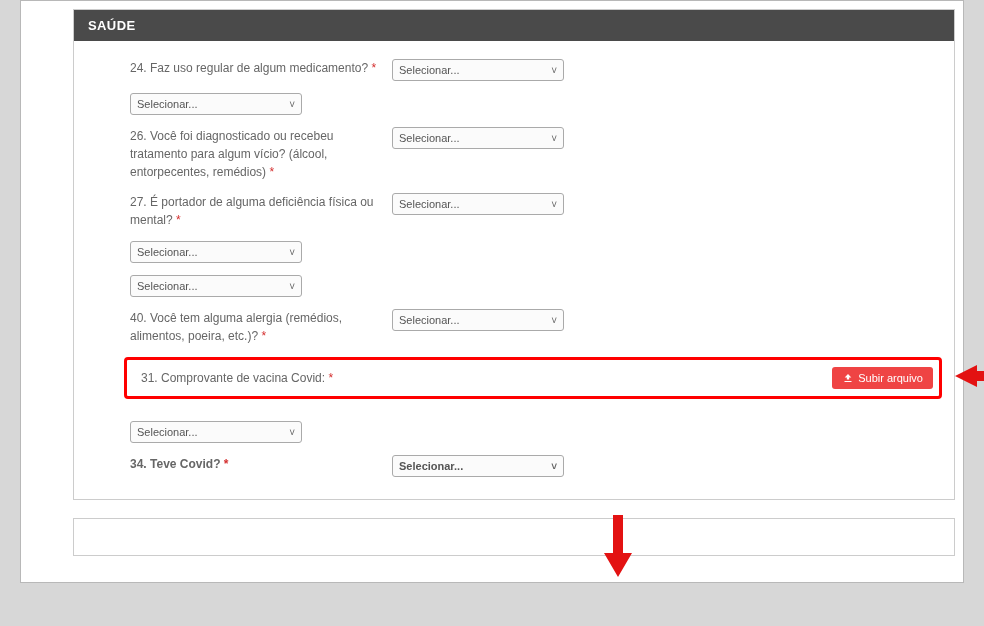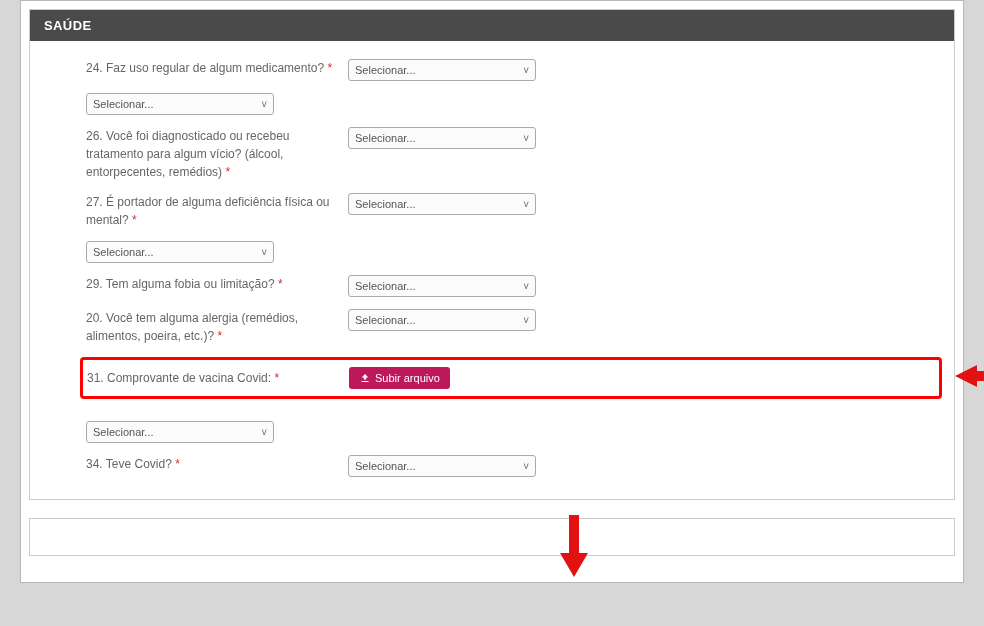--- a/index.html
+++ b/index.html
@@ -18,81 +18,83 @@
     }
     .outer-panel {
       background: #ffffff;
       border: 1px solid #b8b8b8;
       padding: 8px;
     }
     .section-card {
       border: 1px solid #cccccc;
       margin-bottom: 18px;
       background: #ffffff;
+      margin-left: 44px;
     }
     .section-header {
       background: #4a4a4a;
       color: #ffffff;
       font-weight: bold;
       font-size: 13px;
       padding: 8px 14px;
       letter-spacing: 0.4px;
     }
     .section-body {
       padding: 18px 18px 18px 56px;
     }
     .form-row {
       display: flex;
       align-items: flex-start;
       margin-bottom: 12px;
     }
     .form-row.highlighted {
       border: 3px solid #ff0000;
       border-radius: 4px;
-      padding: 7px 6px 7px 4px;
+      padding: 7px 6px 7px 14px;
       margin-left: -6px;
       margin-right: -6px;
       position: relative;
+      justify-content: space-between;
     }
     .label-col {
       width: 262px;
       padding-right: 14px;
       color: #666666;
       font-size: 12px;
       line-height: 1.5;
     }
     .label-col .req {
       color: #d42f2f;
     }
     .control-col {
       flex: 0 0 auto;
     }
     .select-like {
-      width: 188px;
+      width: 172px;
       height: 22px;
       border: 1px solid #aaaaaa;
       border-radius: 3px;
       font-size: 11px;
       color: #555555;
       background: #fbfbfb;
       padding: 0 6px;
       display: flex;
       align-items: center;
       justify-content: space-between;
       cursor: pointer;
     }
     .select-chevron {
       font-size: 10px;
       color: #666666;
     }
     .upload-btn {
       display: inline-flex;
       align-items: center;
       gap: 4px;
-      background: #be185d;
+      background: #ef4444;
       color: #ffffff;
       border: none;
       border-radius: 3px;
       padding: 5px 10px;
       font-size: 11px;
       cursor: pointer;
     }
     .upload-btn svg { width: 12px; height: 12px; fill: #ffffff; }
     .text-input {
       width: 160px;
@@ -162,31 +164,30 @@
         <div class="form-row">
           <div class="control-col">
             <div class="select-like">
                 <span>Selecionar...</span>
                 <span class="select-chevron">˅</span>
               </div>
           </div>
         </div>
 
         <div class="form-row">
-          <div class="label-col"><span>29. Tem alguma fobia ou limitação?</span> <span class="req">*</span></div>
-          <div class="control-col">
-            <div class="select-like">
-                <span>Selecionar...</span>
-                <span class="select-chevron">˅</span>
-              </div>
-          </div>
-        </div>
-
-        <div class="form-row">
-          <div class="label-col"><span>20. Você tem alguma alergia (remédios, alimentos, poeira, etc.)?</span> <span class="req">*</span></div>
+          <div class="control-col">
+            <div class="select-like">
+                <span>Selecionar...</span>
+                <span class="select-chevron">˅</span>
+              </div>
+          </div>
+        </div>
+
+        <div class="form-row">
+          <div class="label-col"><span>40. Você tem alguma alergia (remédios, alimentos, poeira, etc.)?</span> <span class="req">*</span></div>
           <div class="control-col">
             <div class="select-like">
                 <span>Selecionar...</span>
                 <span class="select-chevron">˅</span>
               </div>
           </div>
         </div>
 
         <div class="form-row highlighted" style="align-items:center;">
           <div class="label-col"><span>31. Comprovante de vacina Covid:</span> <span class="req">*</span></div>
@@ -210,21 +211,21 @@
 
         <div class="form-row">
           <div class="control-col">
             <div class="select-like">
                 <span>Selecionar...</span>
                 <span class="select-chevron">˅</span>
               </div>
           </div>
         </div>
 
-        <div class="form-row" style="margin-bottom:4px;">
+        <div class="form-row" style="margin-bottom:4px;font-weight:bold;">
           <div class="label-col"><span>34. Teve Covid?</span> <span class="req">*</span></div>
           <div class="control-col">
             <div class="select-like">
                 <span>Selecionar...</span>
                 <span class="select-chevron">˅</span>
               </div>
           </div>
         </div>
 
       </div>

